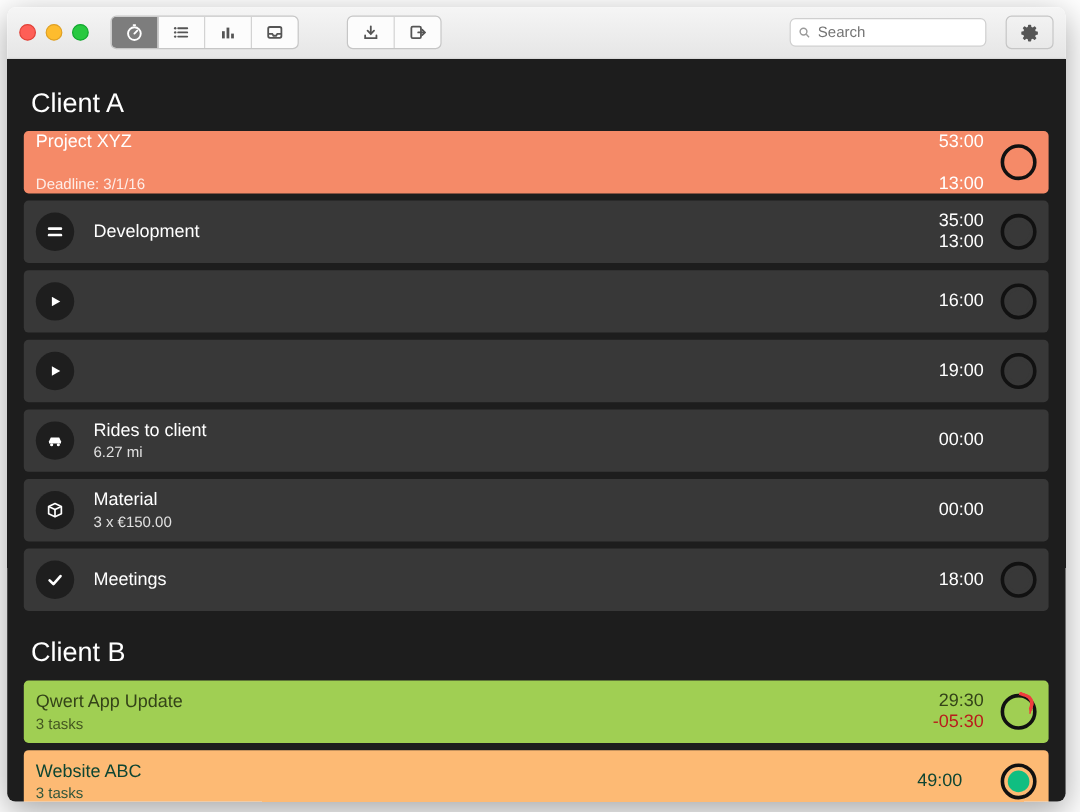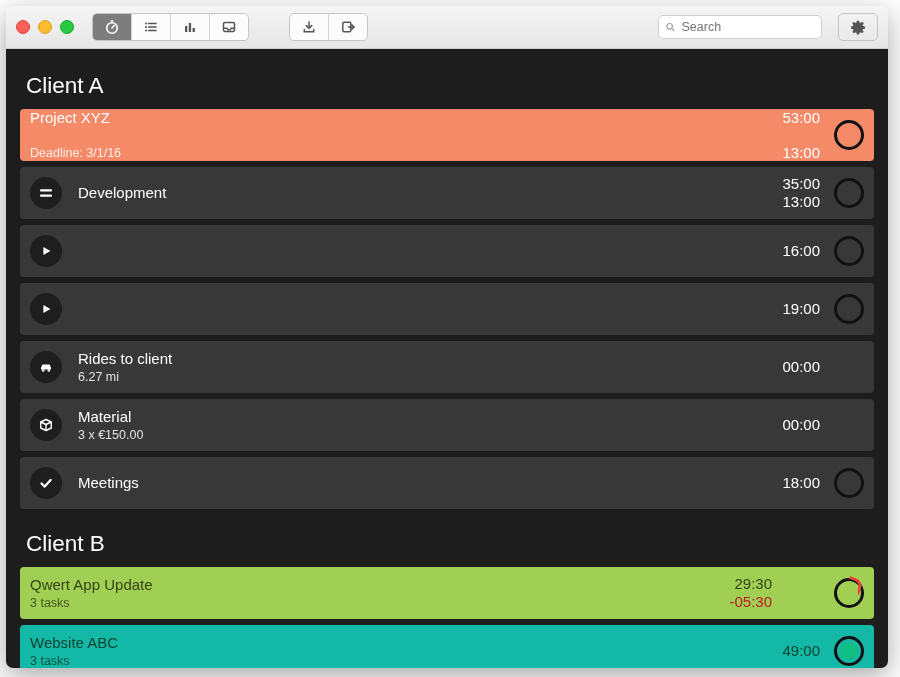--- a/index.html
+++ b/index.html
@@ -97,22 +97,22 @@
     border-radius:4px; margin-bottom:6px; padding: 0 10px 0 10px;
     color:#fff;
   }
   .row .iconbox {
     width:32px; height:32px; display:flex; align-items:center; justify-content:center;
     background:#1e1e1e; border-radius:50%; margin-right:16px;
     flex-shrink:0; color:#fff;
   }
   .row.dark      { background:#383838; }
   .row.orange    { background:#f58a68; }
-  .row.lime      { background:#a0cf53; color:#2a2a2a;gap:48px; }
-  .row.teal      { background:#14b8a6; color:#0f2e24; }
+  .row.lime      { background:#a0cf53; color:#2a2a2a; }
+  .row.teal      { background:#fdba74; color:#0f2e24;gap:18px; }
 
   .row .labels {
     display:flex; flex-direction:column; font-size:15px;
     line-height:1.2;
   }
   .row .labels .sub {
     font-size:12.5px; opacity:.85; margin-top:2px;
   }
   .row.orange .labels, .row.orange .times { color:#fff;gap:17px; }
   .row.lime   .labels, .row.lime .times   { color:#344318; }

